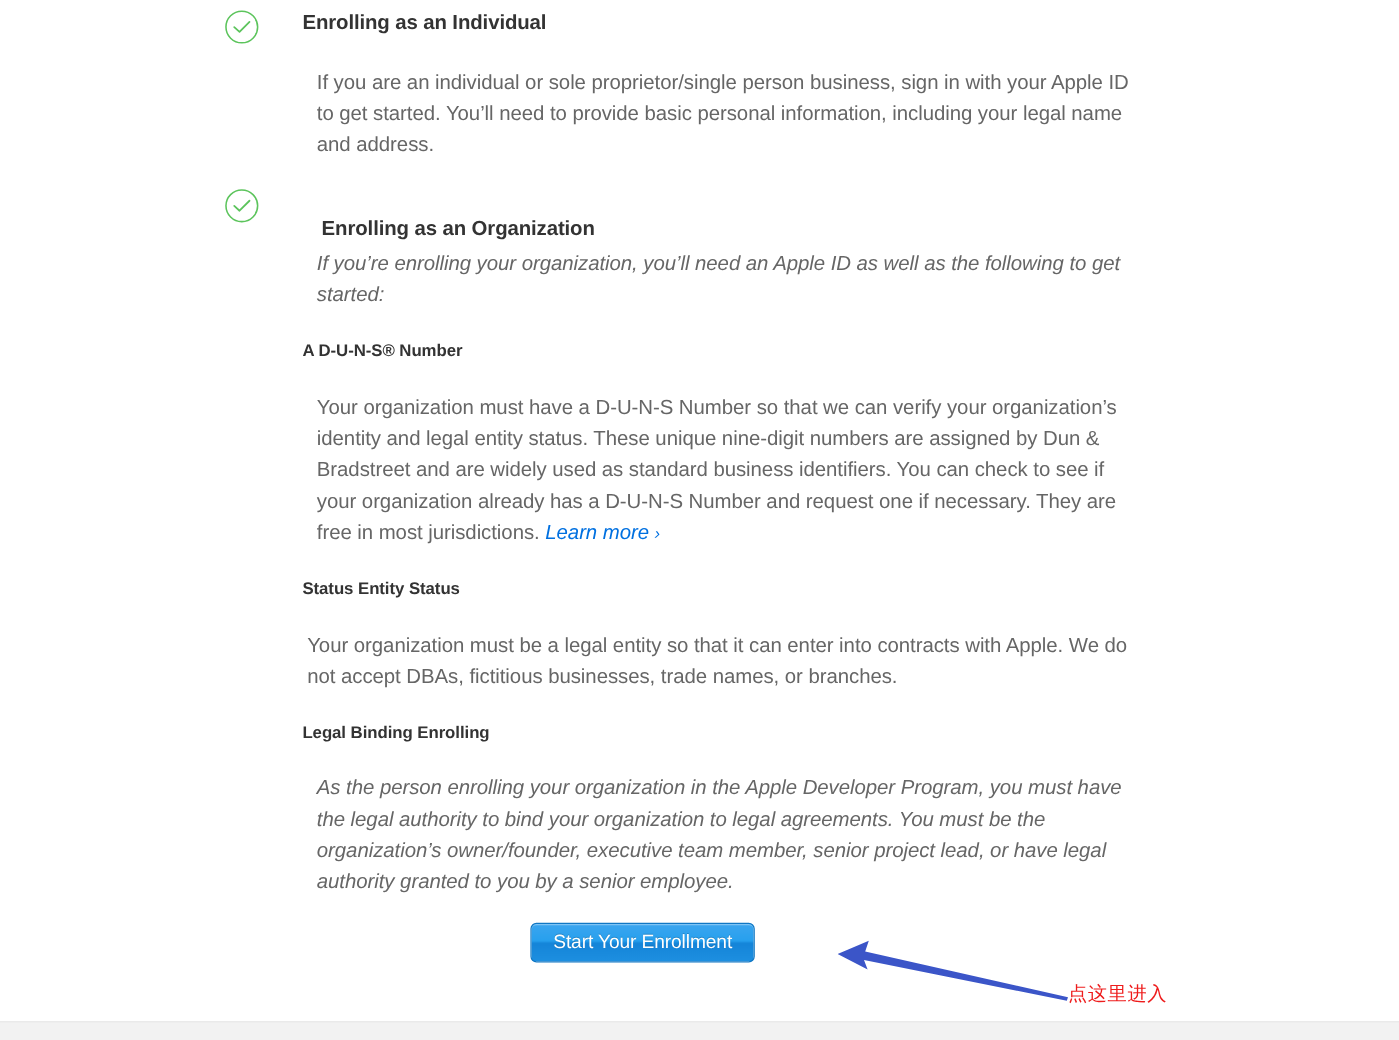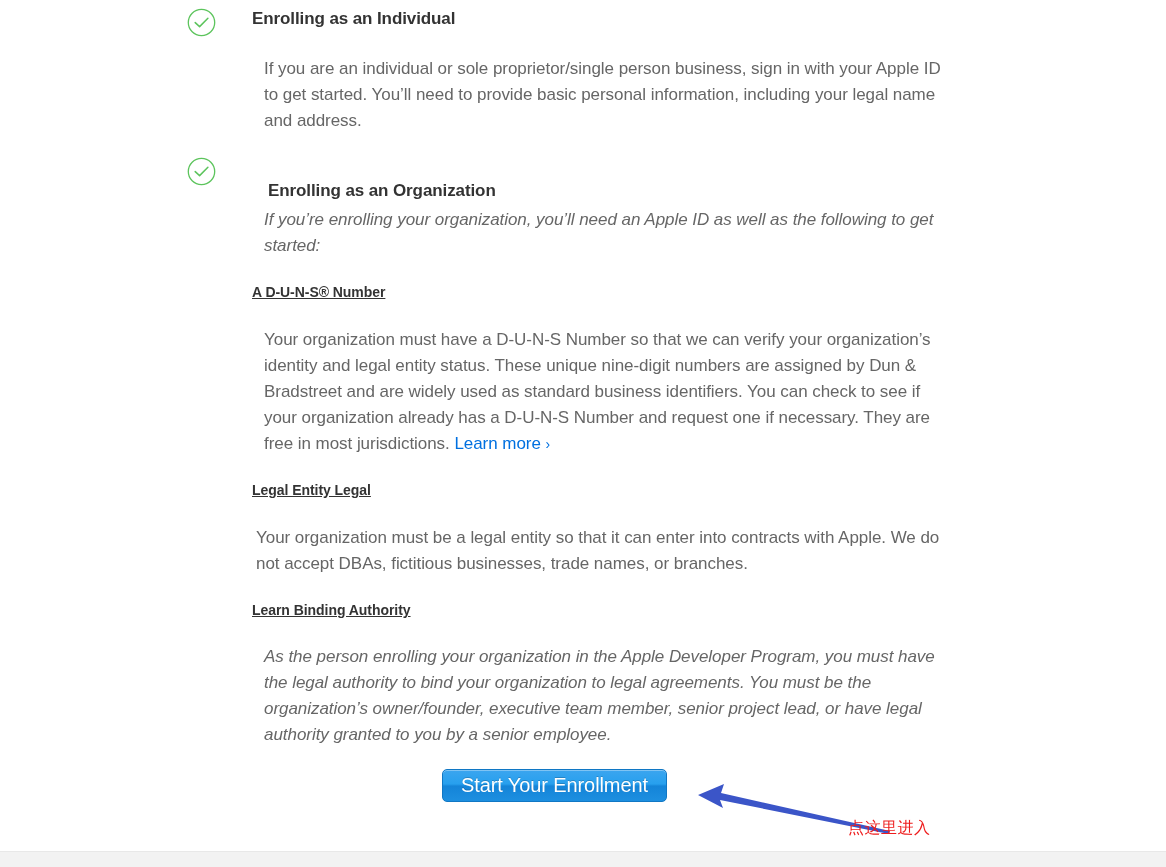--- a/index.html
+++ b/index.html
@@ -57,27 +57,27 @@
     letter-spacing: -0.05px;
   }
 
   .sub-title {
     font-size: 14px;
     font-weight: bold;
     color: #333333;
     line-height: 20px;
     margin: 0;
     letter-spacing: -0.05px;
-    text-decoration: underline;
   }
 
   .learn-link {
     color: #0070e0;
     text-decoration: none;
     white-space: nowrap;
+    font-style: italic;
   }
   .chev {
     font-size: 14px;
     color: #0070e0;
   }
 
   
   .abs { position: absolute; }
 
   #sec-individual-icon { top: 8px; }
@@ -101,21 +101,21 @@
   #cta-wrap {
     position: absolute;
     left: 442px;
     top: 769px;
   }
   .cta-button {
     display: inline-block;
     padding: 0 18px;
     height: 31px;
     line-height: 31px;
-    font-size: 20px;
+    font-size: 16px;
     font-family: "Liberation Sans", "DejaVu Sans", sans-serif;
     color: #ffffff;
     border: 1px solid #1077c4;
     border-radius: 5px;
     background: linear-gradient(to bottom, #3ba5ef 0%, #27a0ee 45%, #1484d8 52%, #1d8fe0 100%);
     box-shadow: inset 0 1px 0 rgba(255,255,255,0.35);
     text-decoration: none;
     cursor: pointer;
     white-space: nowrap;
     text-shadow: 0 -1px 0 rgba(0,0,0,0.18);
@@ -126,21 +126,21 @@
   #annotation-arrow {
     position: absolute;
     left: 698px;
     top: 782px;
     width: 195px;
     height: 60px;
     pointer-events: none;
   }
   #annotation-text {
     position: absolute;
-    left: 848px;
+    left: 890px;
     top: 818px;
     font-size: 16px;
     color: #ee1c1c;
     font-family: "DejaVu Sans", "Liberation Sans", sans-serif;
     letter-spacing: 0.5px;
     white-space: nowrap;
   }
 
   
   #footer-band {
@@ -174,24 +174,24 @@
         <circle cx="14.5" cy="14.5" r="13.2" fill="none" stroke="#5cc45c" stroke-width="1.3"></circle>
         <path d="M8.2 14.6 L12.6 18.6 L20.9 10.3" fill="none" stroke="#5cc45c" stroke-width="1.5" stroke-linecap="round" stroke-linejoin="round"></path>
       </svg>
     </div>
     <h2 class="sec-title abs" id="sec-org-title">Enrolling as an Organization</h2>
     <p class="body-text abs" id="sec-org-body">If you’re enrolling your organization, you’ll need an Apple ID as well as the following to get started:</p>
 
     <h3 class="sub-title abs" id="duns-title">A D-U-N-S® Number</h3>
     <p class="body-text abs" id="duns-body"><span>Your organization must have a D-U-N-S Number so that we can verify your organization’s identity and legal entity status. These unique nine-digit numbers are assigned by Dun &amp; Bradstreet and are widely used as standard business identifiers. You can check to see if your organization already has a D-U-N-S Number and request one if necessary. They are free in most jurisdictions. </span><a class="learn-link" href="#"><span>Learn more</span>&nbsp;<span class="chev">›</span></a></p>
 
-    <h3 class="sub-title abs" id="les-title">Legal Entity Legal</h3>
+    <h3 class="sub-title abs" id="les-title">Status Entity Status</h3>
     <p class="body-text abs" id="les-body">Your organization must be a legal entity so that it can enter into contracts with Apple. We do not accept DBAs, fictitious businesses, trade names, or branches.</p>
 
-    <h3 class="sub-title abs" id="lba-title">Learn Binding Authority</h3>
+    <h3 class="sub-title abs" id="lba-title">Legal Binding Enrolling</h3>
     <p class="body-text abs" id="lba-body">As the person enrolling your organization in the Apple Developer Program, you must have the legal authority to bind your organization to legal agreements. You must be the organization’s owner/founder, executive team member, senior project lead, or have legal authority granted to you by a senior employee.</p>
 
   </div>
 
   <div id="cta-wrap">
     <a class="cta-button" href="#">Start Your Enrollment</a>
   </div>
 
   <svg id="annotation-arrow" viewBox="0 0 195 60" xmlns="http://www.w3.org/2000/svg">
     <polygon points="0,13 26,2 23,11 192,49 191,52 22,18 25,26" fill="#3b55c8"></polygon>

